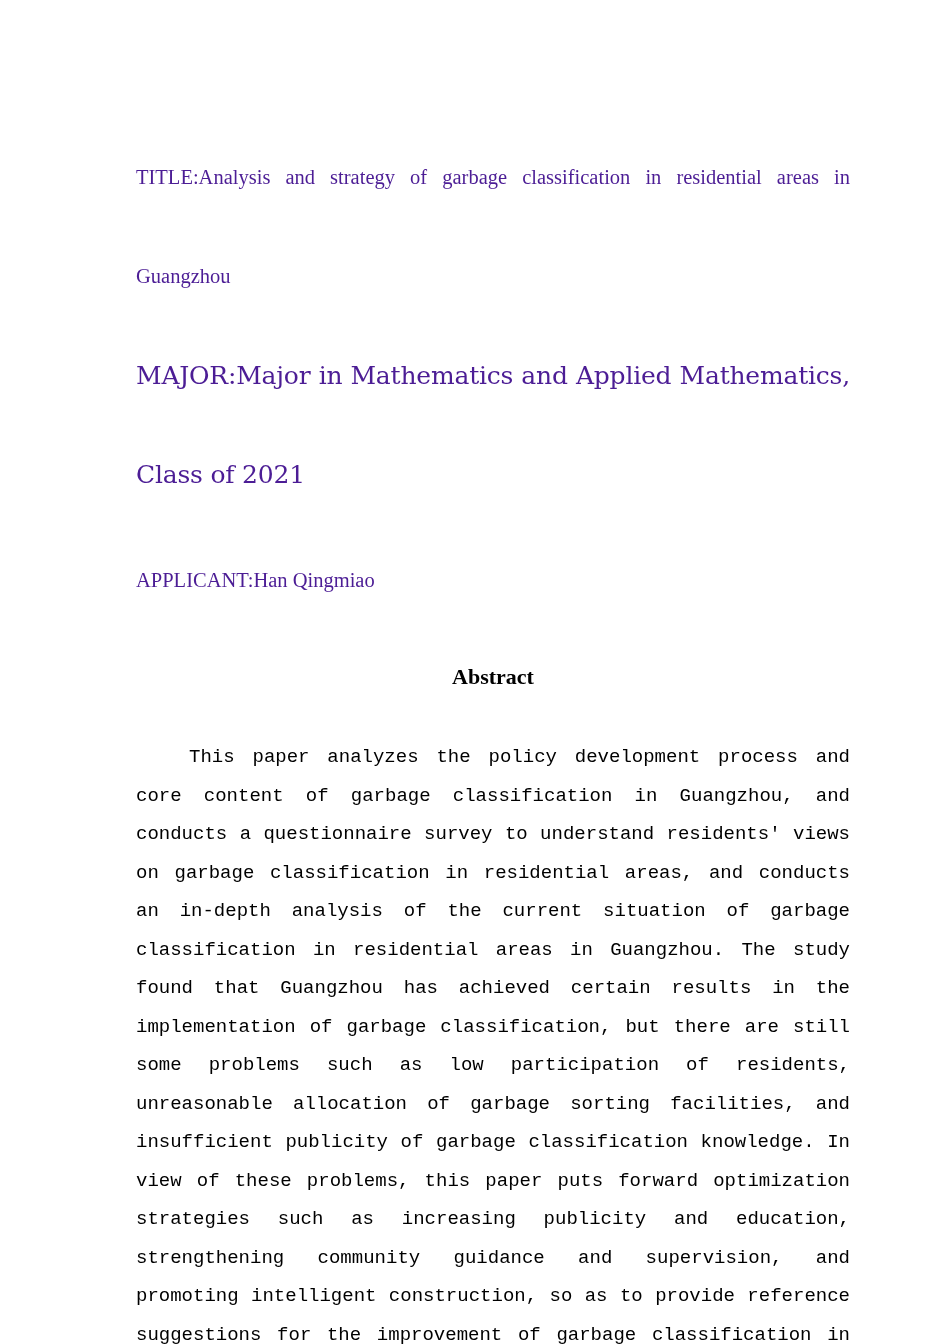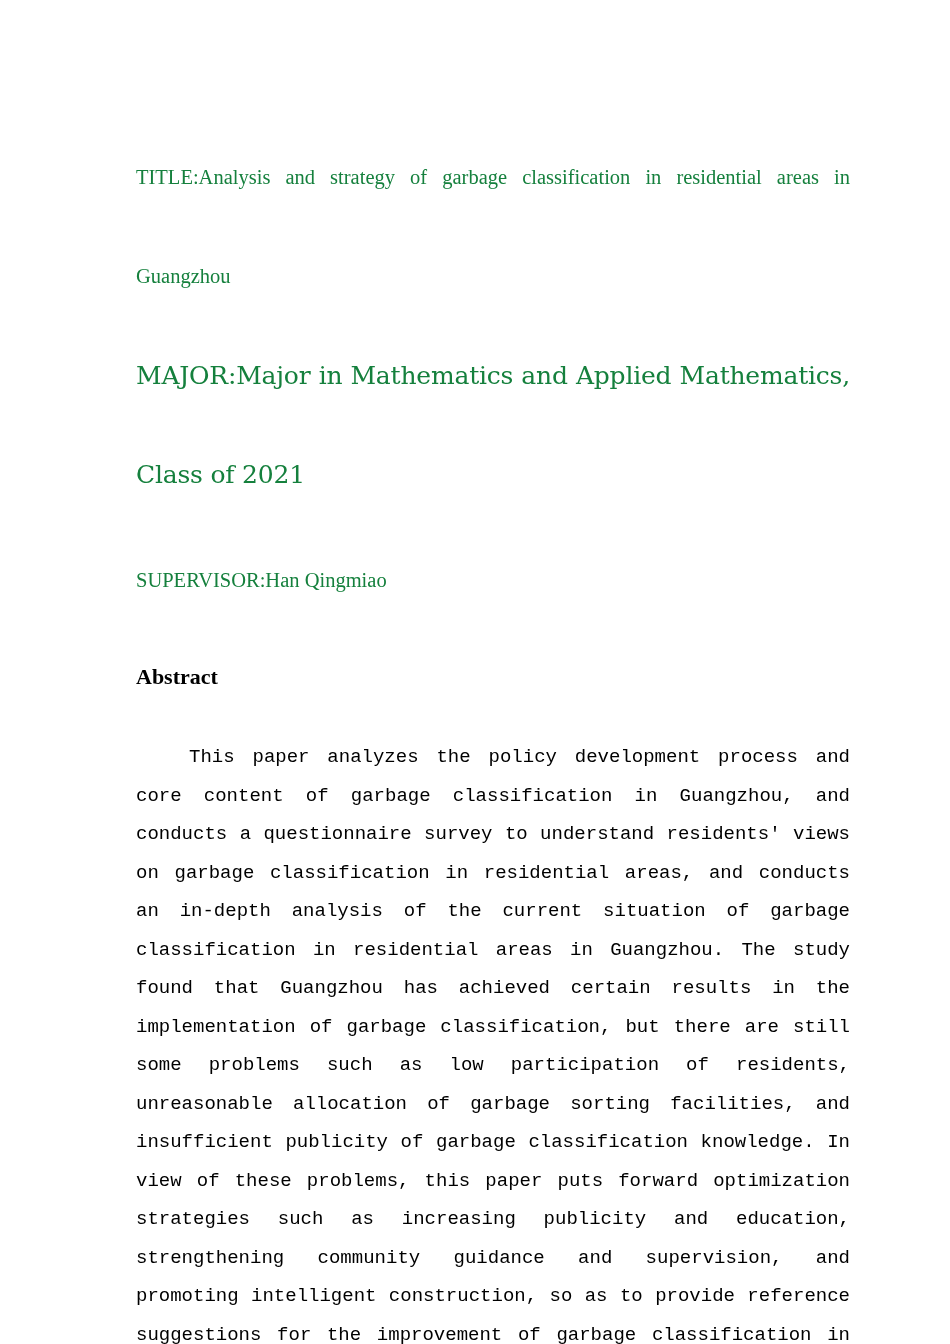--- a/index.html
+++ b/index.html
@@ -32,21 +32,21 @@
   .front-matter {
     margin: 0;
   }
   .fm-line {
     font-size: 20.5px;
     line-height: 38.5px;
     text-align: justify;
     text-align-last: left;
     text-justify: inter-word;
     margin: 0;
-    color: #15803d;
+    color: #4c1d95;
   }
   
   .fm-line.double {
     line-height: 99px;
   }
   .fm-line.single {
     line-height: 38.5px;
   }
   .fm-gap-applicant { margin-top: 37px; }
   .fm-gap-supervisor { margin-top: 37px; }
@@ -59,21 +59,21 @@
   }
 
   
   .abstract-heading {
     margin: 0;
     padding: 0;
     position: absolute;
     left: 0;
     top: 0;
     width: 714px;
-    text-align: left;
+    text-align: center;
     font-size: 22px;
     font-weight: bold;
     line-height: 38.5px;
   }
   .heading-wrap {
     position: relative;
     height: 38.5px;
     margin-top: 58px;
   }
 
@@ -98,21 +98,21 @@
 <div class="page">
 
   <div class="text-block">
 
     <div class="front-matter">
 
       <p class="fm-line double">TITLE:Analysis and strategy of garbage classification in residential areas in Guangzhou</p>
 
       <p class="fm-line double alt-serif">MAJOR:Major in Mathematics and Applied Mathematics, Class of 2021</p>
 
-      <p class="fm-line single fm-gap-applicant">SUPERVISOR:Han Qingmiao</p>
+      <p class="fm-line single fm-gap-applicant">APPLICANT:Han Qingmiao</p>
 
 
     </div>
 
     <div class="heading-wrap">
       <h2 class="abstract-heading">Abstract</h2>
     </div>
 
     <p class="abstract-body">This paper analyzes the policy development process and core content of garbage classification in Guangzhou, and conducts a questionnaire survey to understand residents' views on garbage classification in residential areas, and conducts an in-depth analysis of the current situation of garbage classification in residential areas in Guangzhou. The study found that Guangzhou has achieved certain results in the implementation of garbage classification, but there are still some problems such as low participation of residents, unreasonable allocation of garbage sorting facilities, and insufficient publicity of garbage classification knowledge. In view of these problems, this paper puts forward optimization strategies such as increasing publicity and education, strengthening community guidance and supervision, and promoting intelligent construction, so as to provide reference suggestions for the improvement of garbage classification in Guangzhou</p>
 

